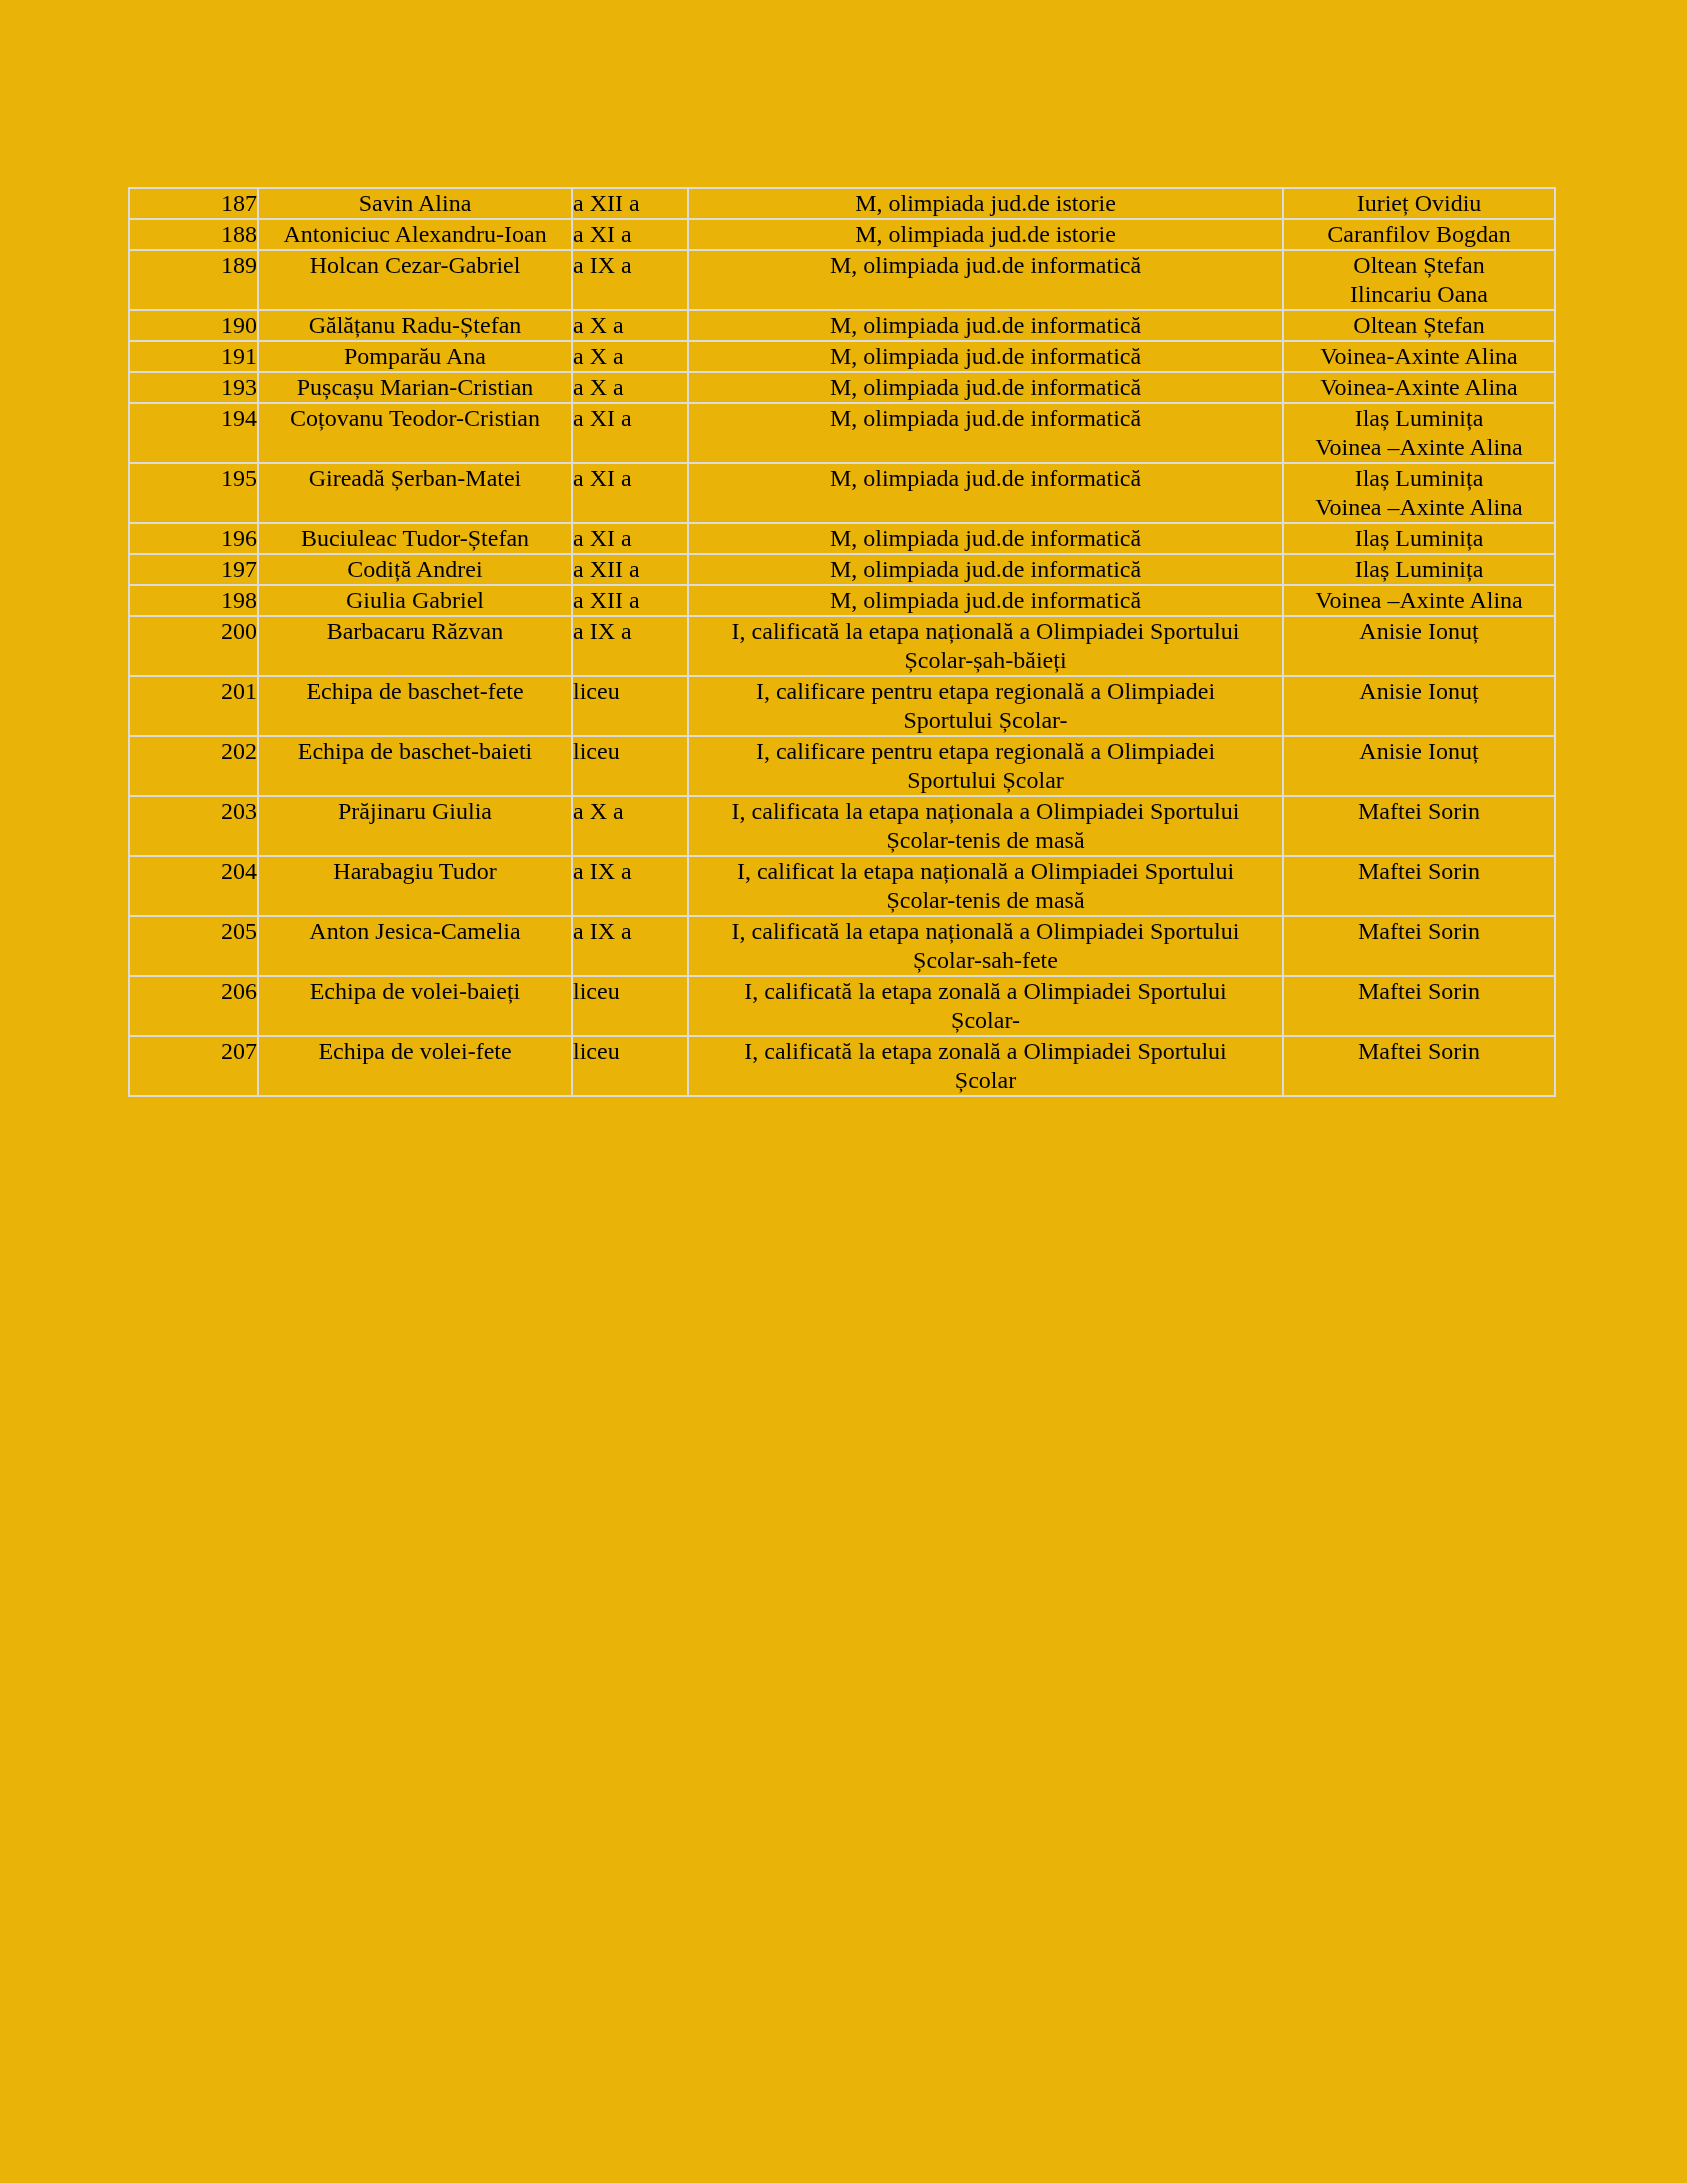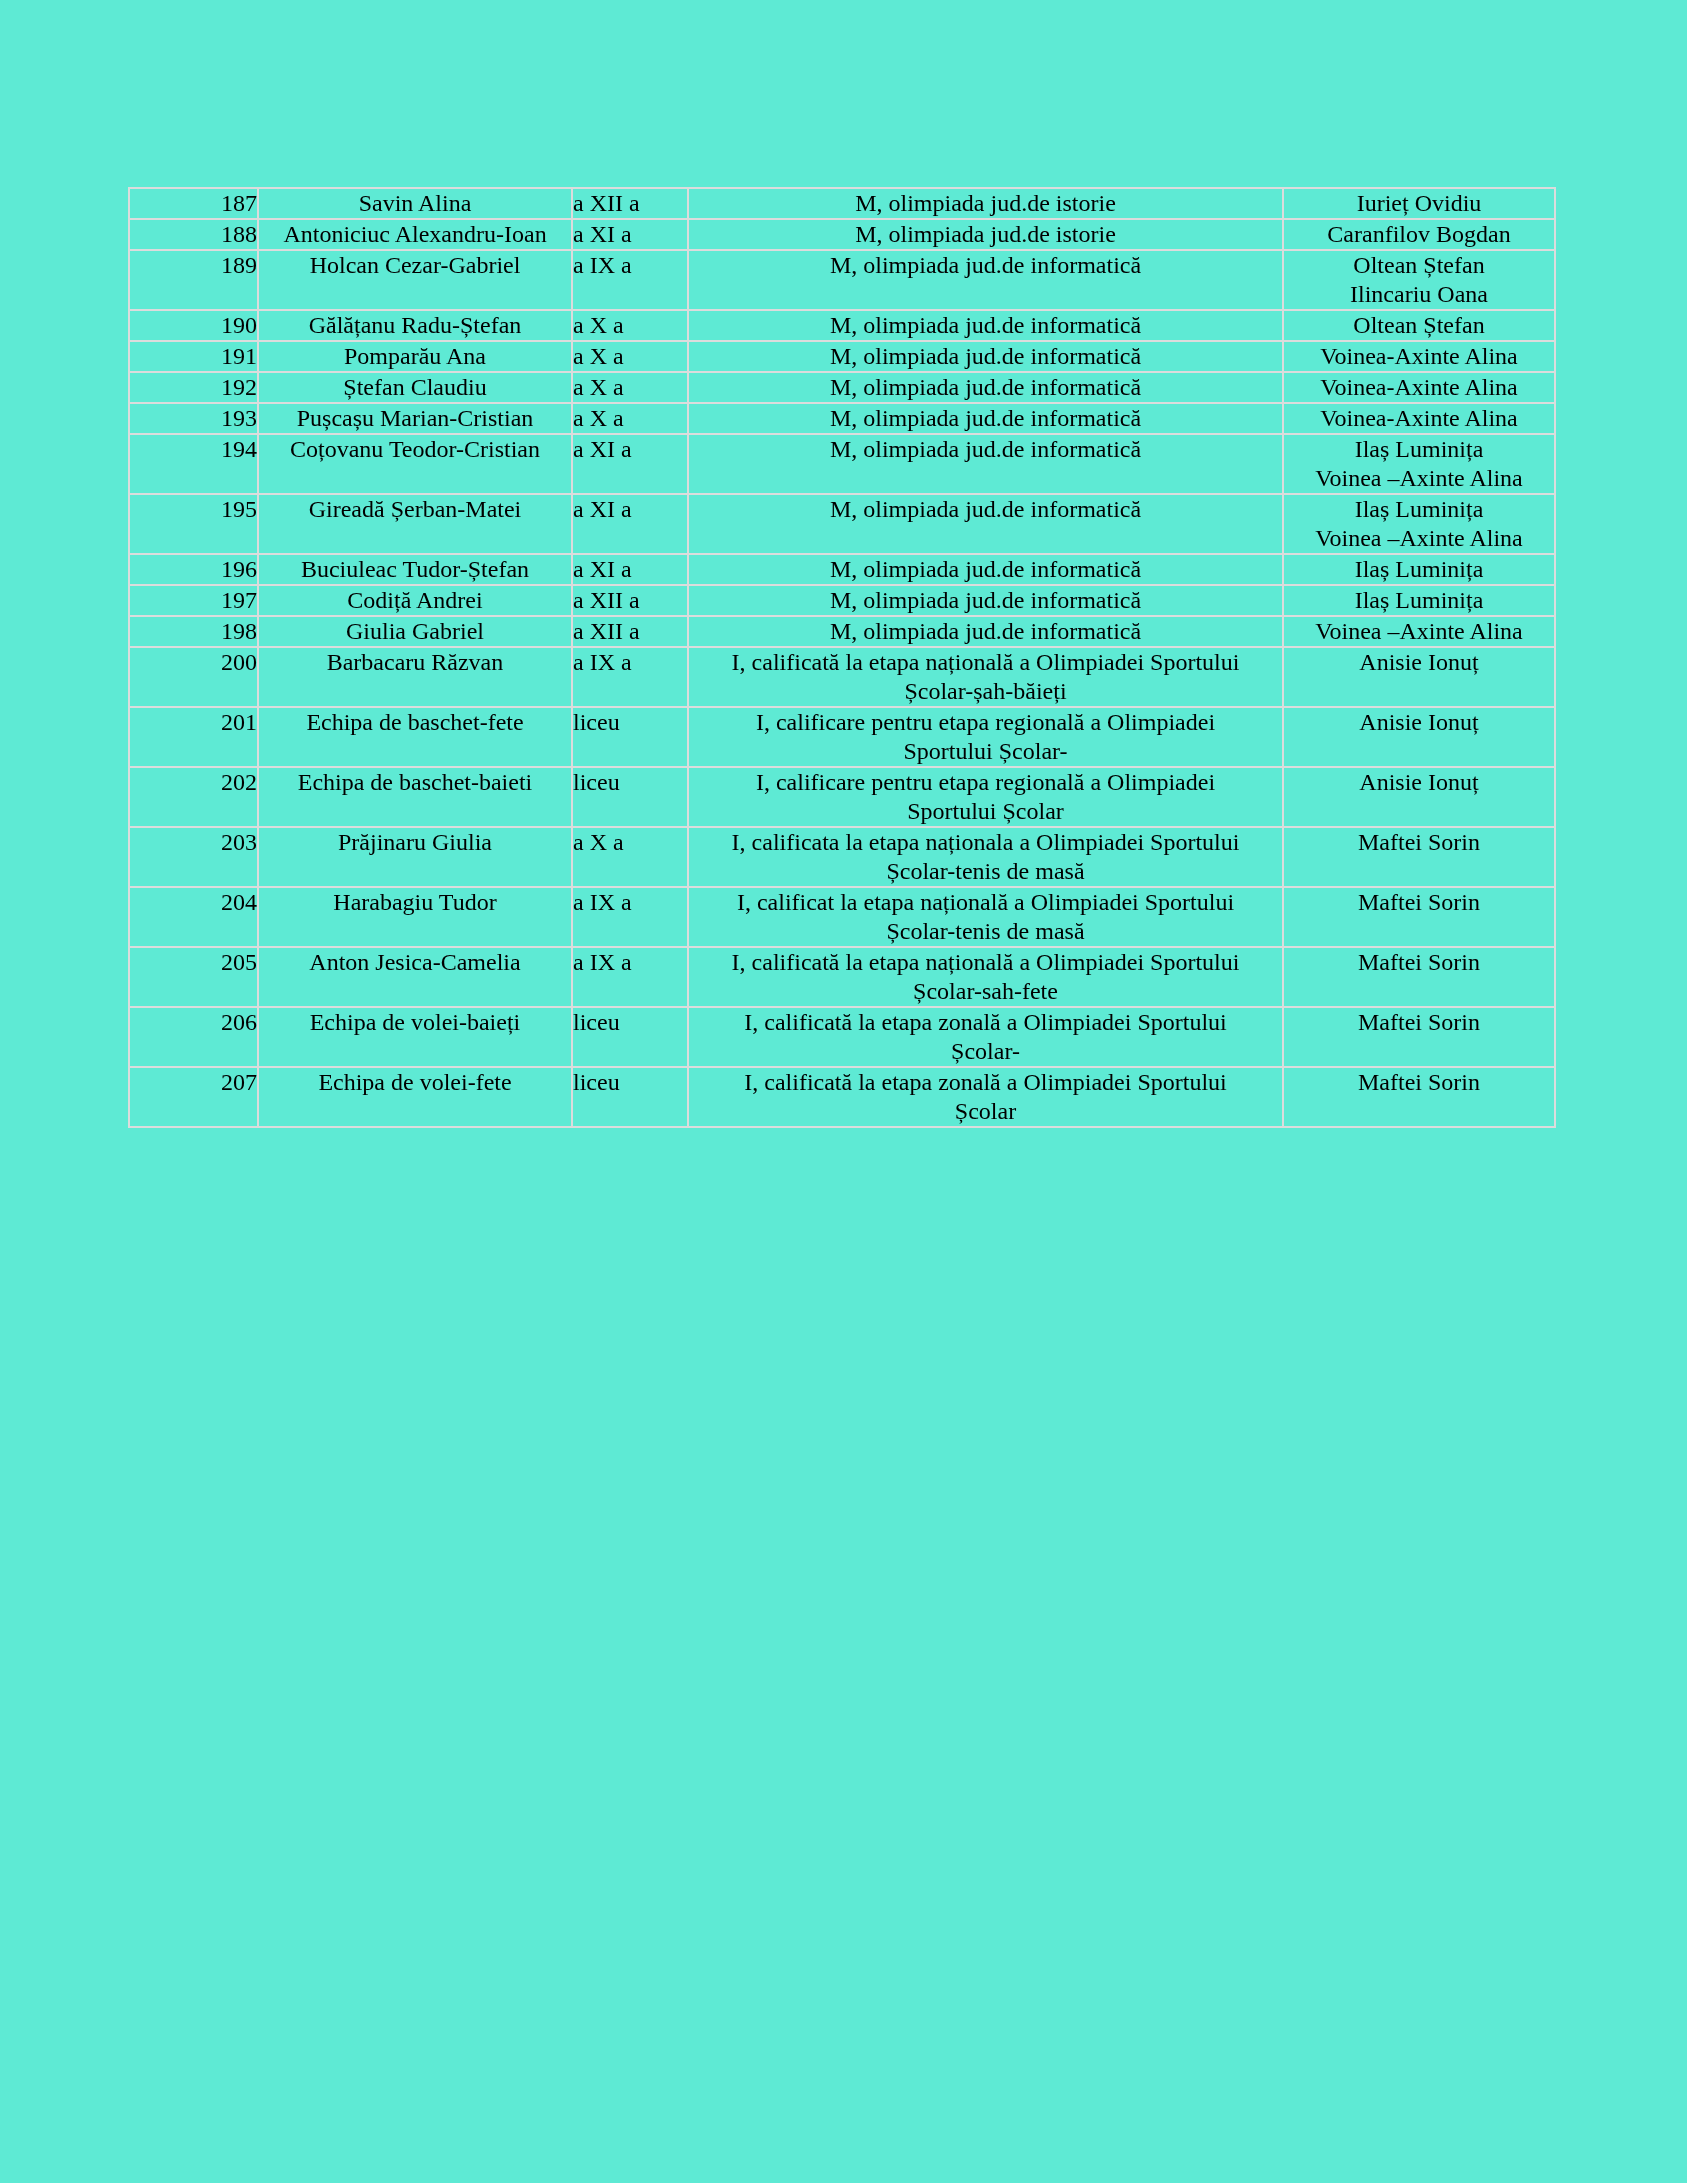--- a/index.html
+++ b/index.html
@@ -1,17 +1,17 @@
 <!DOCTYPE html>
 <html style="font-size:10.6px"><head>
   <meta charset="utf-8">
   <style>
     html, body { margin: 0; padding: 0; background: #ffffff; }
     body { width: 1687px; height: 2183px; position: relative; overflow: hidden; }
-    .page { position: absolute; left: 0; top: 0; width: 1687px; height: 2183px; background: #5eead4; }
+    .page { position: absolute; left: 0; top: 0; width: 1687px; height: 2183px; background: #eab308; }
     table.results {
       position: absolute;
       left: 128px;
       top: 187px;
       width: 1426px;
       border-collapse: collapse;
       table-layout: fixed;
       font-family: "Liberation Serif", "DejaVu Serif", serif;
       font-size: 24px;
       line-height: 29px;
@@ -73,27 +73,20 @@
         <tr>
           <td class="nr">190</td>
           <td class="name">Gălățanu Radu-Ștefan</td>
           <td class="cls">a X a</td>
           <td class="result"><span class="line">M, olimpiada jud.de informatică</span></td>
           <td class="teacher"><span class="line">Oltean Ștefan</span></td>
         </tr>
         <tr>
           <td class="nr">191</td>
           <td class="name">Pomparău Ana</td>
-          <td class="cls">a X a</td>
-          <td class="result"><span class="line">M, olimpiada jud.de informatică</span></td>
-          <td class="teacher"><span class="line">Voinea-Axinte Alina</span></td>
-        </tr>
-        <tr>
-          <td class="nr">192</td>
-          <td class="name">Ștefan Claudiu</td>
           <td class="cls">a X a</td>
           <td class="result"><span class="line">M, olimpiada jud.de informatică</span></td>
           <td class="teacher"><span class="line">Voinea-Axinte Alina</span></td>
         </tr>
         <tr>
           <td class="nr">193</td>
           <td class="name">Pușcașu Marian-Cristian</td>
           <td class="cls">a X a</td>
           <td class="result"><span class="line">M, olimpiada jud.de informatică</span></td>
           <td class="teacher"><span class="line">Voinea-Axinte Alina</span></td>

